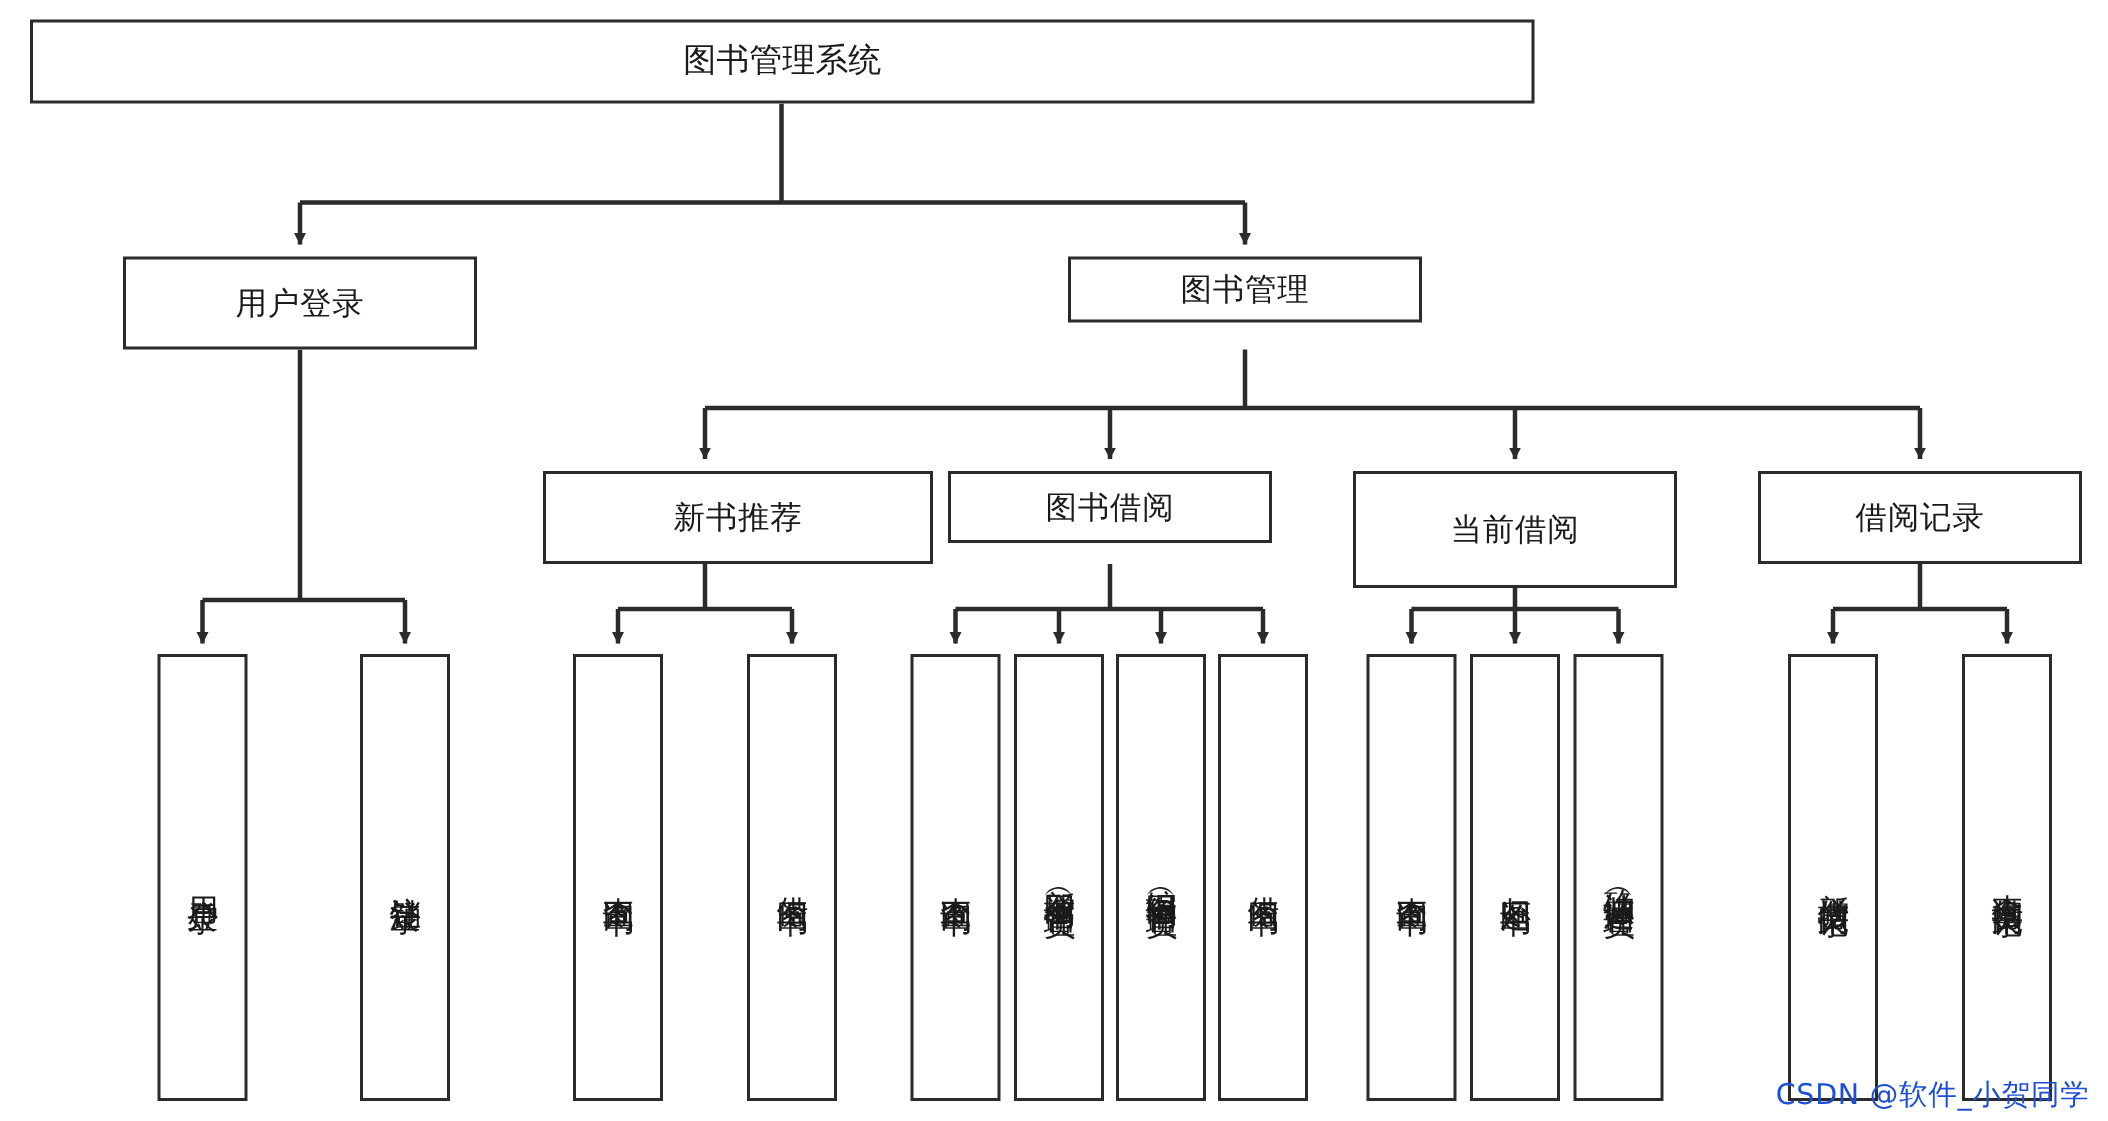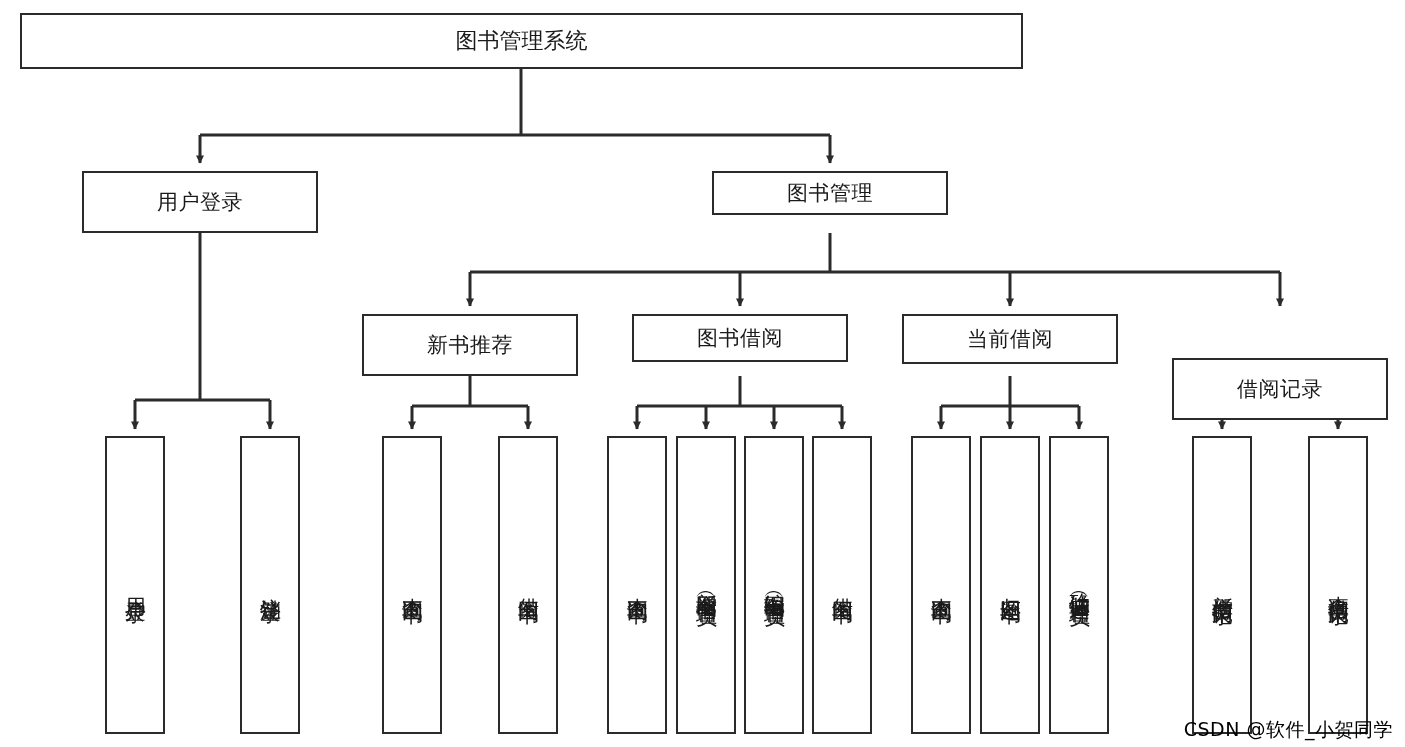--- a/index.html
+++ b/index.html
@@ -56,21 +56,21 @@
     writing-mode: vertical-rl;
     text-orientation: upright;
     display: block;
     white-space: nowrap;
   }
   .watermark {
     position: absolute;
     right: 12px;
     bottom: 4px;
     font-size: 19px;
-    color: #000000;
+    color: #1d4ed8;
     white-space: nowrap;
     letter-spacing: 0.5px;
   }
 </style>
 </head>
 <body>
 
 <div id="diagram">
 
   <svg id="connectors" viewBox="0 0 1405 747" xmlns="http://www.w3.org/2000/svg">
@@ -121,24 +121,24 @@
       <path d="M1222,406 L1222,429" marker-end="url(#arrow)"></path>
       <path d="M1338,406 L1338,429" marker-end="url(#arrow)"></path>
     </g>
   </svg>
 
   <div class="node root" style="left:20px; top:13px; width:1003px; height:56px;">图书管理系统</div>
 
   <div class="node h" style="left:82px; top:171px; width:236px; height:62px;">用户登录</div>
   <div class="node h" style="left:712px; top:171px; width:236px; height:44px;">图书管理</div>
 
-  <div class="node h" style="left:362px; top:314px; width:216px; height:62px;">新书推荐</div>
+  <div class="node h" style="left:362px; top:314px; width:260px; height:62px;">新书推荐</div>
   <div class="node h" style="left:632px; top:314px; width:216px; height:48px;">图书借阅</div>
-  <div class="node h" style="left:902px; top:314px; width:216px; height:50px;">当前借阅</div>
-  <div class="node h" style="left:1172px; top:314px; width:216px; height:62px;margin-top:44px;">借阅记录</div>
+  <div class="node h" style="left:902px; top:314px; width:216px; height:78px;">当前借阅</div>
+  <div class="node h" style="left:1172px; top:314px; width:216px; height:62px;">借阅记录</div>
 
   <div class="node v" style="left:105px; top:436px; width:60px; height:298px;">
     <span class="vtext">用户登录</span>
   </div>
   <div class="node v" style="left:240px; top:436px; width:60px; height:298px;">
     <span class="vtext">注销登录</span>
   </div>
 
   <div class="node v" style="left:382px; top:436px; width:60px; height:298px;">
     <span class="vtext">查询图书</span>

